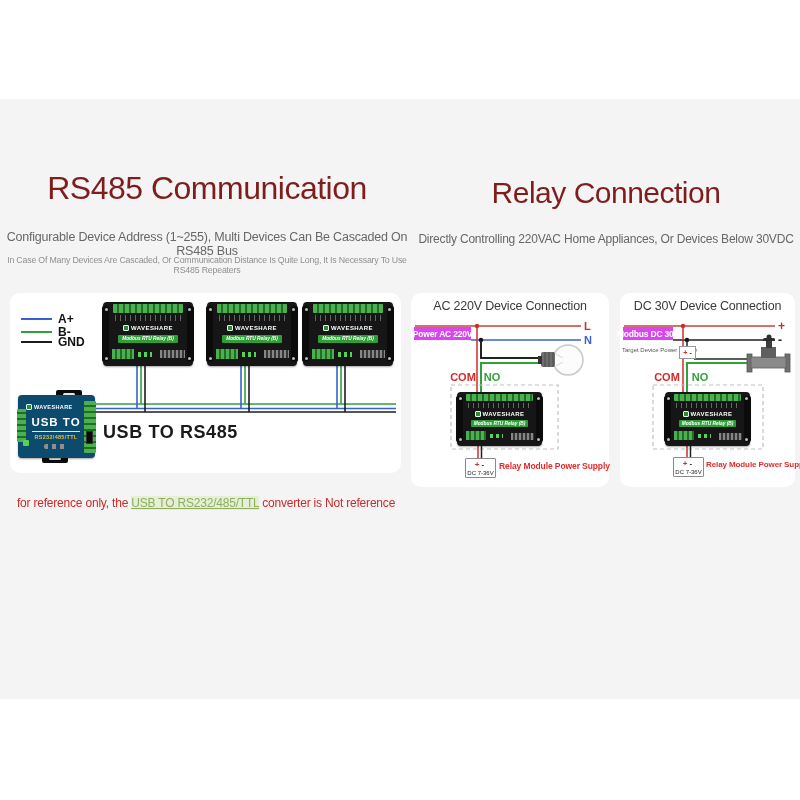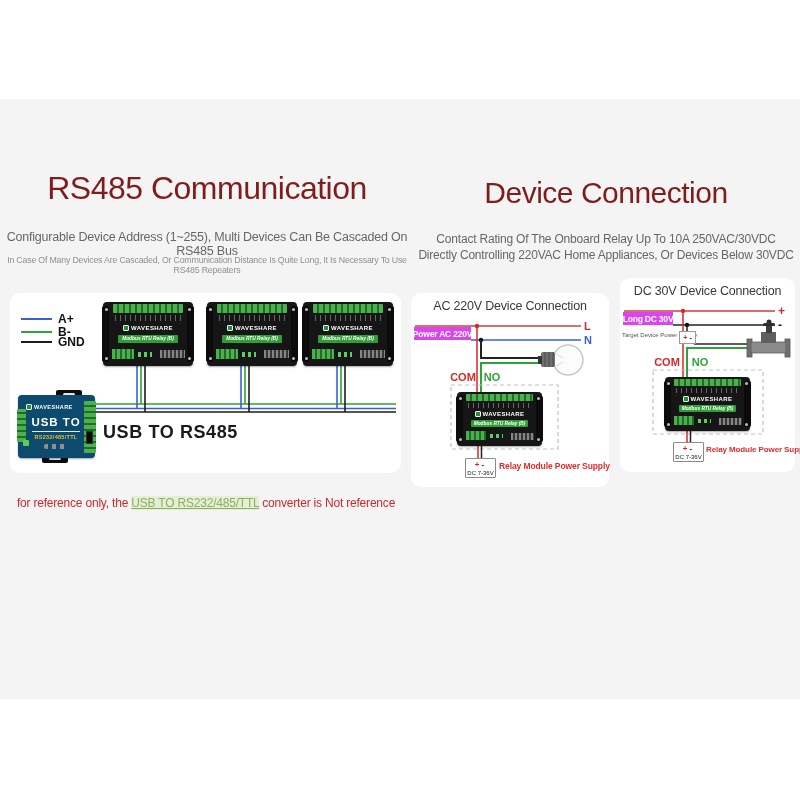--- a/index.html
+++ b/index.html
@@ -18,21 +18,21 @@
   .h-title.l{top:170px;font-size:32px;}
   .h-title.r{top:176px;font-size:30px;}
   .h-sub{position:absolute;left:0;width:100%;color:#676767;font-size:12.5px;letter-spacing:-0.2px;}
   .h-sub.l{top:230px;}
   .h-sub.r{top:231px;line-height:16px;font-size:12px;}
   .h-hint{position:absolute;left:0;width:100%;color:#8f8f8f;font-size:8.8px;letter-spacing:-0.2px;top:255px;}
   
   .card{background:#ffffff;border-radius:10px;}
   .card-left{left:10px;top:293px;width:391px;height:180px;}
   .card-ac{left:411px;top:293px;width:198px;height:194px;}
-  .card-dc{left:620px;top:278px;width:175px;height:194px;}
+  .card-dc{left:620px;top:293px;width:175px;height:194px;}
   .panel-title{position:absolute;left:0;top:6px;width:100%;text-align:center;
     color:#3a3a3a;font-size:12.5px;font-weight:normal;letter-spacing:-0.2px;}
   svg.wires{position:absolute;left:0;top:0;z-index:1;}
   
   .legend-row{position:absolute;height:14px;}
   .legend-line{position:absolute;left:0;top:6px;width:31px;}
   .legend-line.blue{border-top:2px solid #3a5fd3;}
   .legend-line.green{border-top:2px solid #2fa23a;}
   .legend-line.black{border-top:2.5px solid #1c1c1c;}
   .legend-label{position:absolute;left:37px;top:0;font-size:12px;font-weight:bold;color:#111;}
@@ -103,23 +103,22 @@
 
 <div class="abs band"></div>
 
 <div class="abs hgroup-left">
   <div class="h-title l">RS485 Communication</div>
   <div class="h-sub l">Configurable Device Address (1~255), Multi Devices Can Be Cascaded On RS485 Bus</div>
   <div class="h-hint">In Case Of Many Devices Are Cascaded, Or Communication Distance Is Quite Long, It Is Necessary To Use RS485 Repeaters</div>
 </div>
 
 <div class="abs hgroup-right">
-  <div class="h-title r">Device Connection</div>
+  <div class="h-title r">Relay Connection</div>
   <div class="h-sub r">
-    <div>Contact Rating Of The Onboard Relay Up To 10A 250VAC/30VDC</div>
     <div>Directly Controlling 220VAC Home Appliances, Or Devices Below 30VDC</div>
   </div>
 </div>
 
 <div class="abs card card-left">
   <svg class="wires" width="391" height="180" viewBox="0 0 391 180">
     <path d="M70,111 H386" stroke="#2fa23a" stroke-width="1.6" fill="none"></path>
     <path d="M70,115.5 H386" stroke="#3a5fd3" stroke-width="1.6" fill="none"></path>
     <path d="M70,119 H386" stroke="#1c1c1c" stroke-width="1.6" fill="none"></path>
     <g stroke-width="1.6" fill="none">
@@ -300,21 +299,21 @@
       <circle cx="149" cy="44" r="2.5" fill="#2e2e2e"></circle>
     </g>
     <text x="158" y="37" font-size="12" font-weight="bold" fill="#d62828">+</text>
     <text x="158" y="51" font-size="12" font-weight="bold" fill="#1a1a1a">-</text>
     <text x="47" y="88" font-size="11" font-weight="bold" fill="#d62828" text-anchor="middle">COM</text>
     <text x="80" y="88" font-size="11" font-weight="bold" fill="#2fa23a" text-anchor="middle">NO</text>
     <rect x="33" y="92" width="110" height="64" fill="none" stroke="#c2c2c2" stroke-width="1.2" stroke-dasharray="4 3"></rect>
     <path d="M67,152 V165" stroke="#d62828" stroke-width="1.5" fill="none"></path>
     <path d="M70.5,152 V165" stroke="#222" stroke-width="1.5" fill="none"></path>
   </svg>
-  <div class="power-box" style="left:3px;top:34px;width:50px;height:13px;">Long DC 30V</div>
+  <div class="power-box" style="left:3px;top:34px;width:50px;height:13px;">Modbus DC 30V</div>
   <div class="target-label" style="left:2px;top:54px;width:55px;text-align:right;">Target Device Power Supply</div>
   <div class="target-box" style="left:59px;top:53px;width:15px;height:11px;">
     <span class="plus">+</span>
       <span class="minus">-</span>
   </div>
   <div style="left:45px;top:99px;width:85px;height:54px;" class="relay-module">
       <div class="m-ear l"></div>
       <div class="m-ear r"></div>
       <span class="m-screw tl"></span>
       <span class="m-screw tr"></span>

